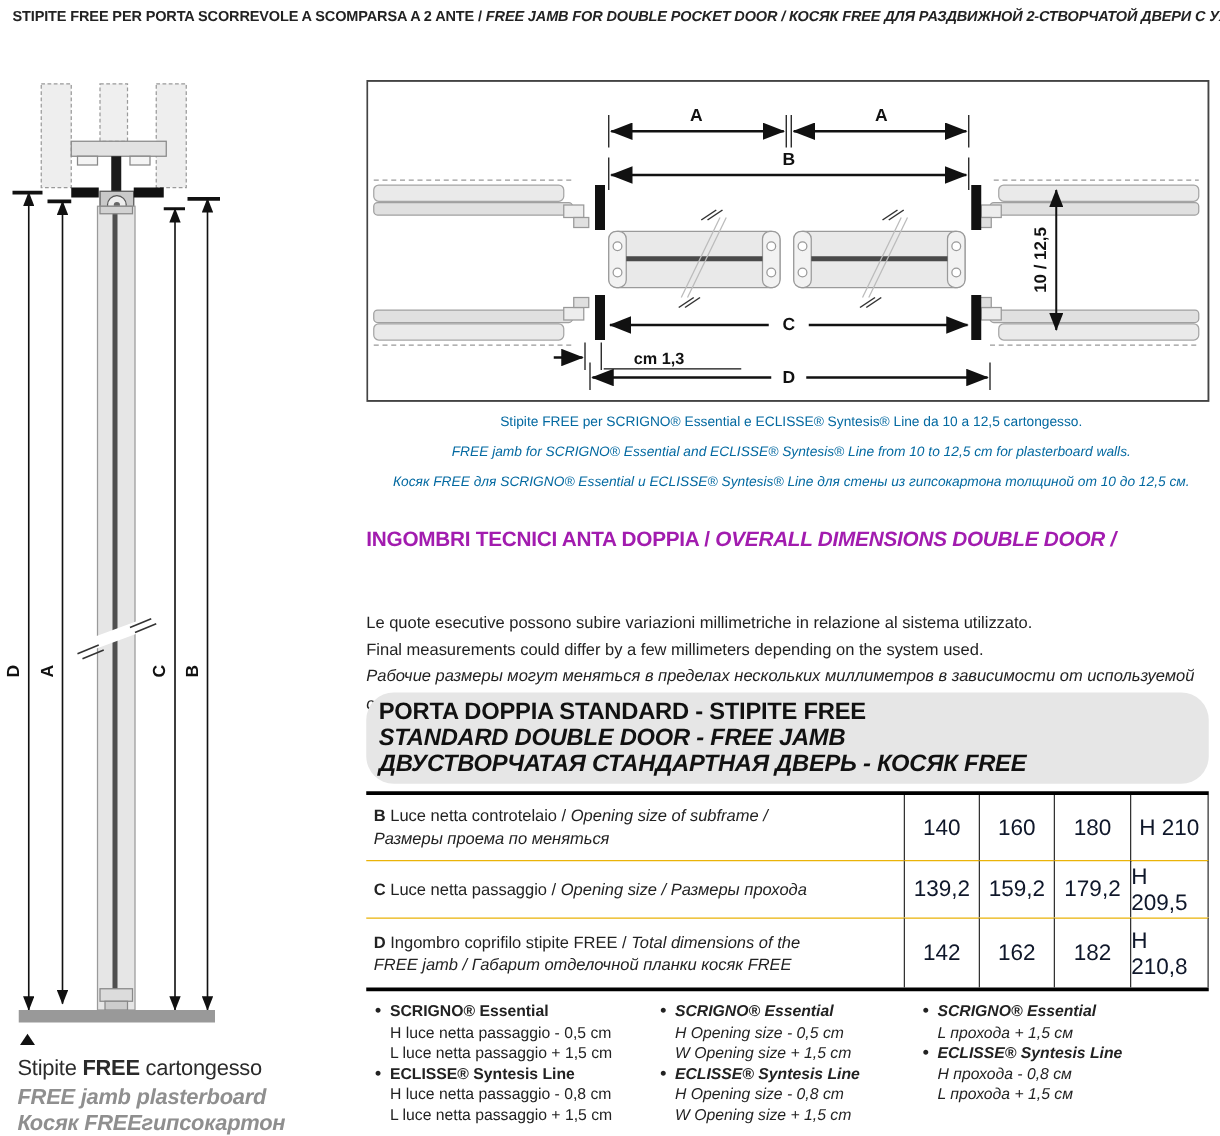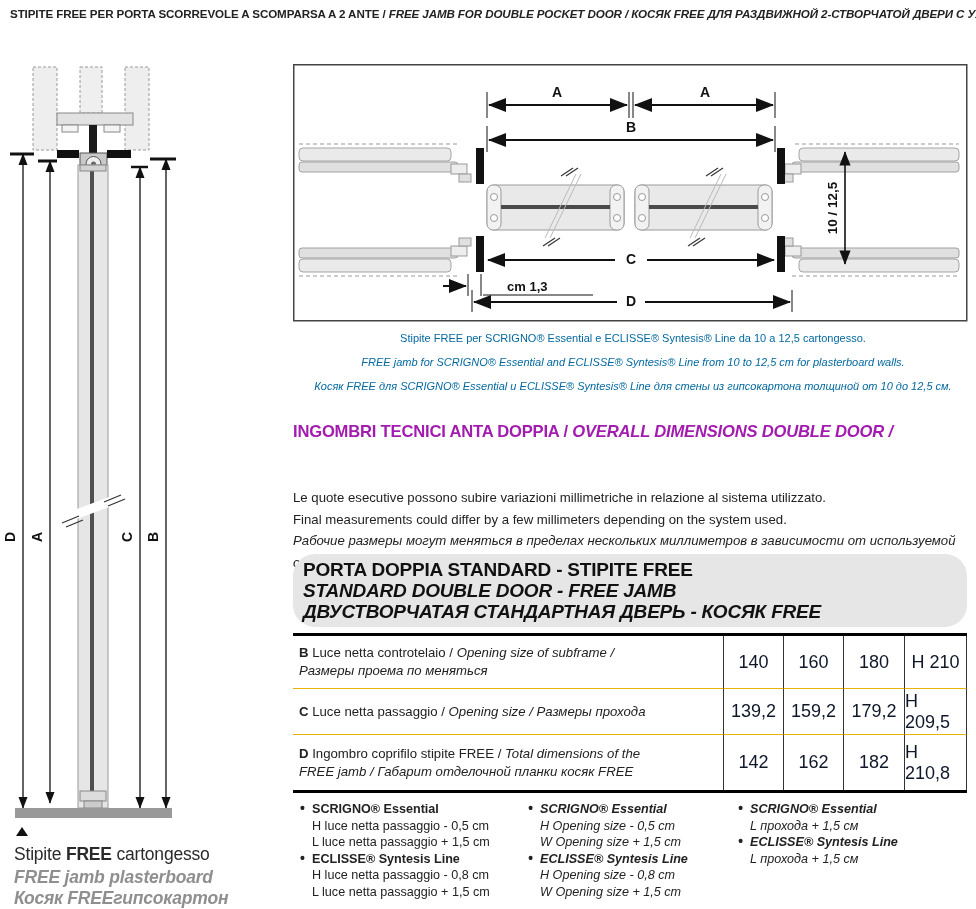--- a/index.html
+++ b/index.html
@@ -312,14 +312,15 @@
   <div class="ln">H Opening size - 0,5 cm</div>
   <div class="ln">W Opening size + 1,5 cm</div>
   <div class="ttl">ECLISSE® Syntesis Line</div>
   <div class="ln">H Opening size - 0,8 cm</div>
   <div class="ln">W Opening size + 1,5 cm</div>
 </div>
 <div class="abs fncol it" style="left:738px;width:230px">
   <div class="ttl">SCRIGNO® Essential</div>
   <div class="ln">L прохода + 1,5 см</div>
   <div class="ttl">ECLISSE® Syntesis Line</div>
+  <div class="ln">H прохода - 0,8 см</div>
   <div class="ln">L прохода + 1,5 см</div>
 </div>
 
 </body></html>

